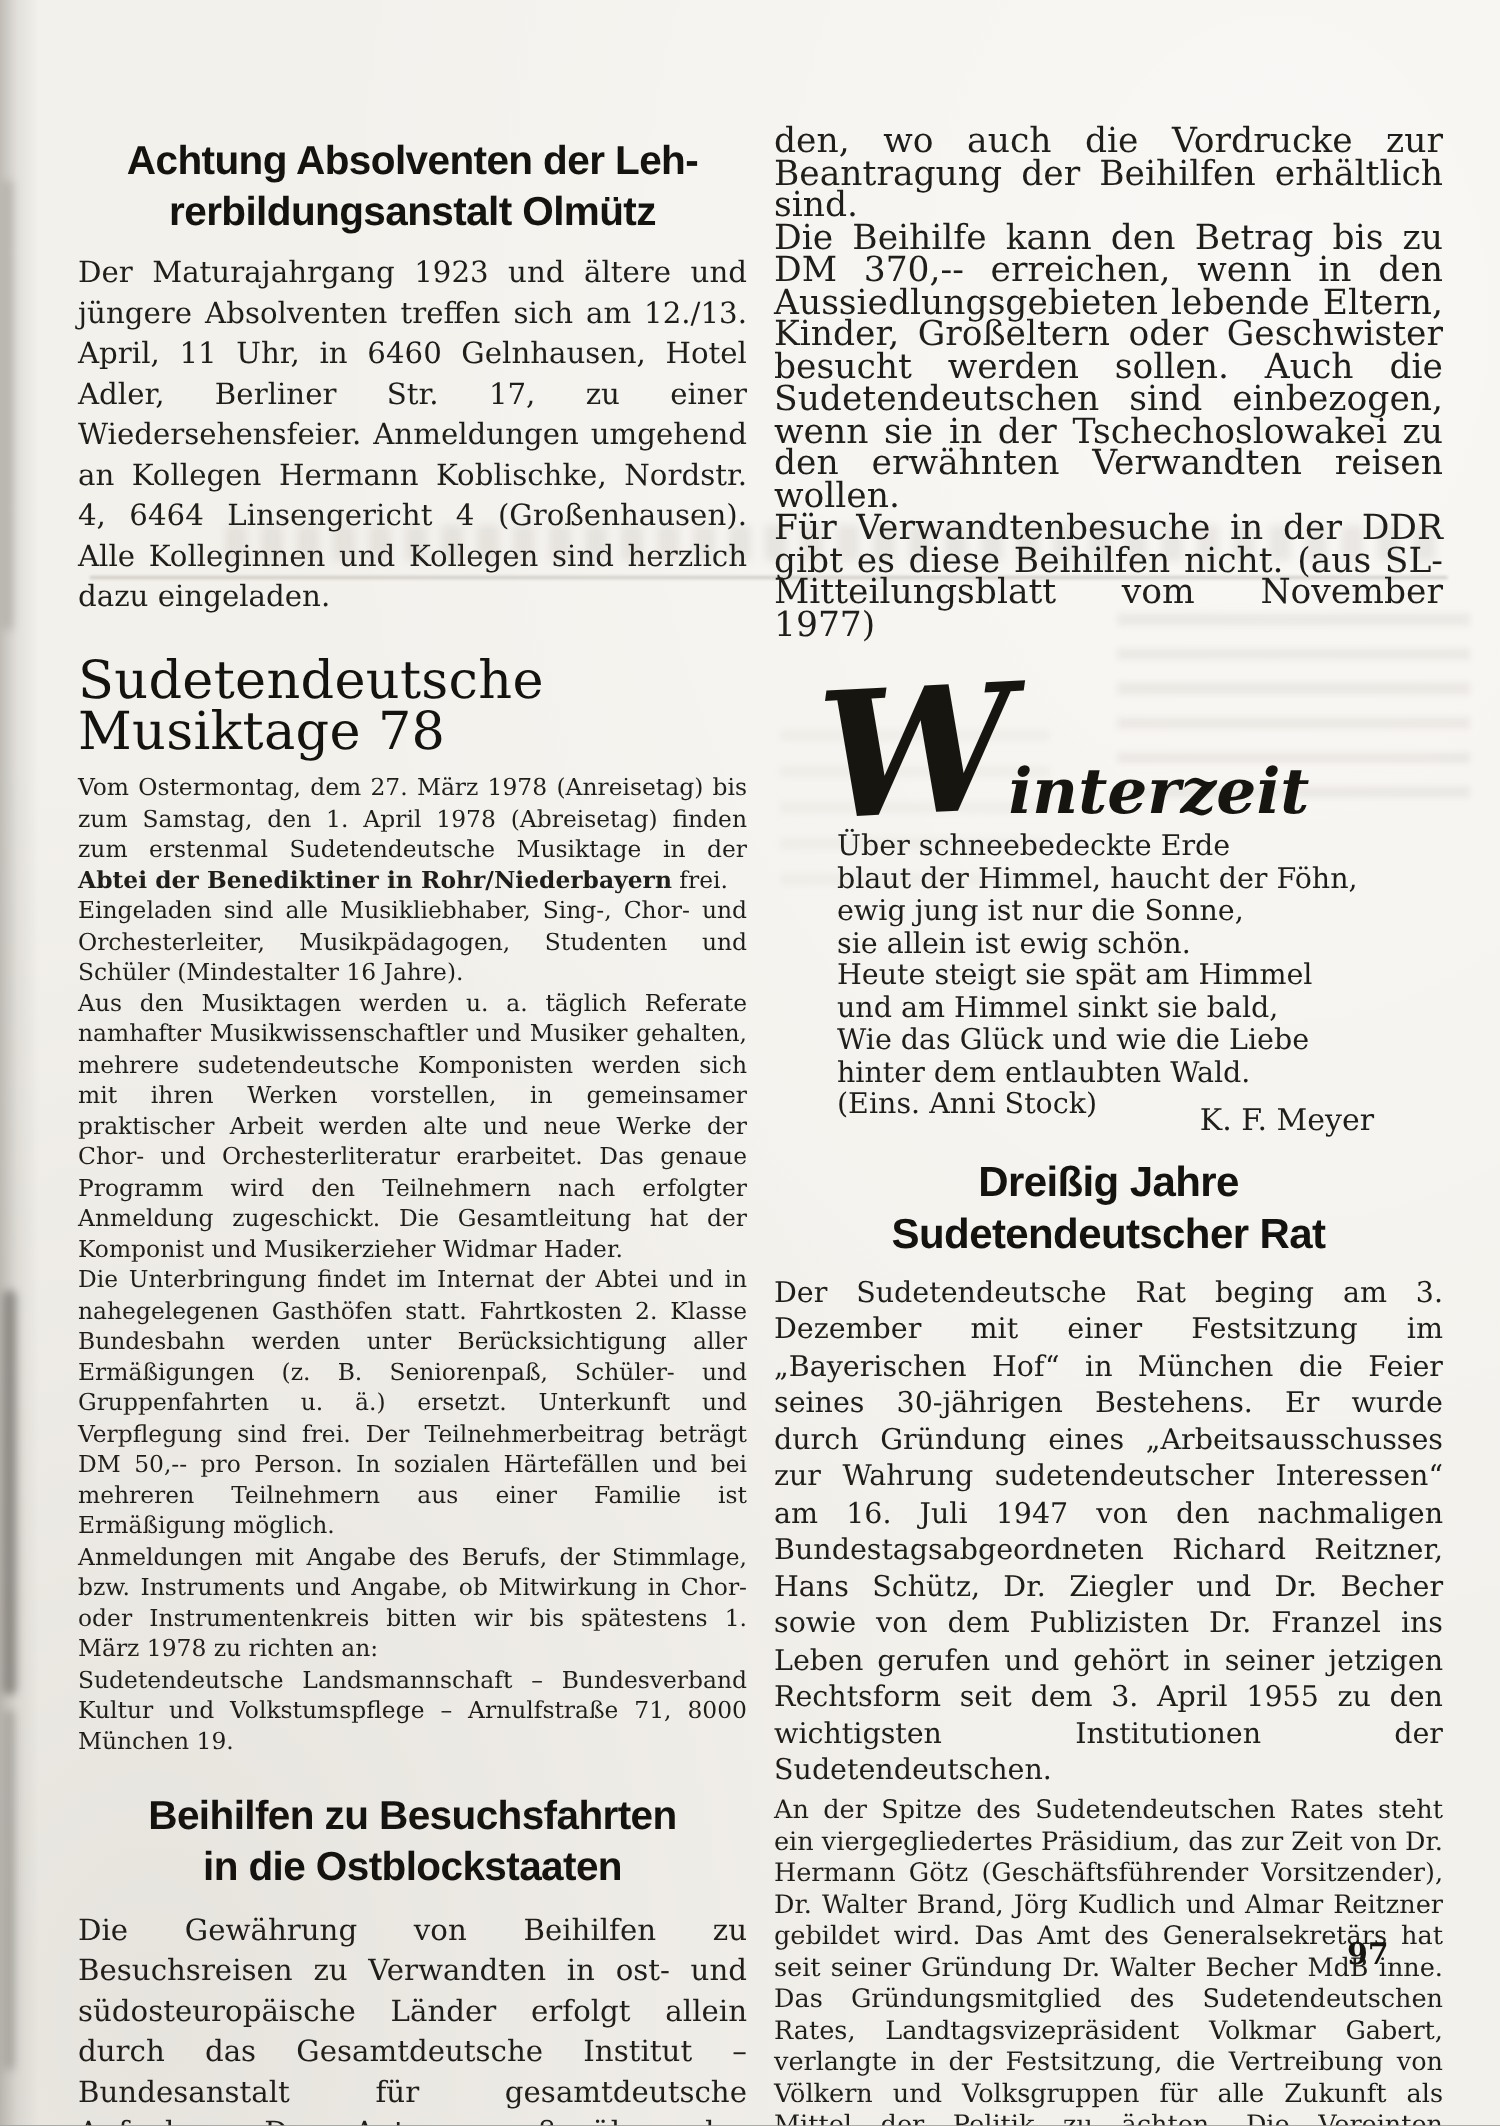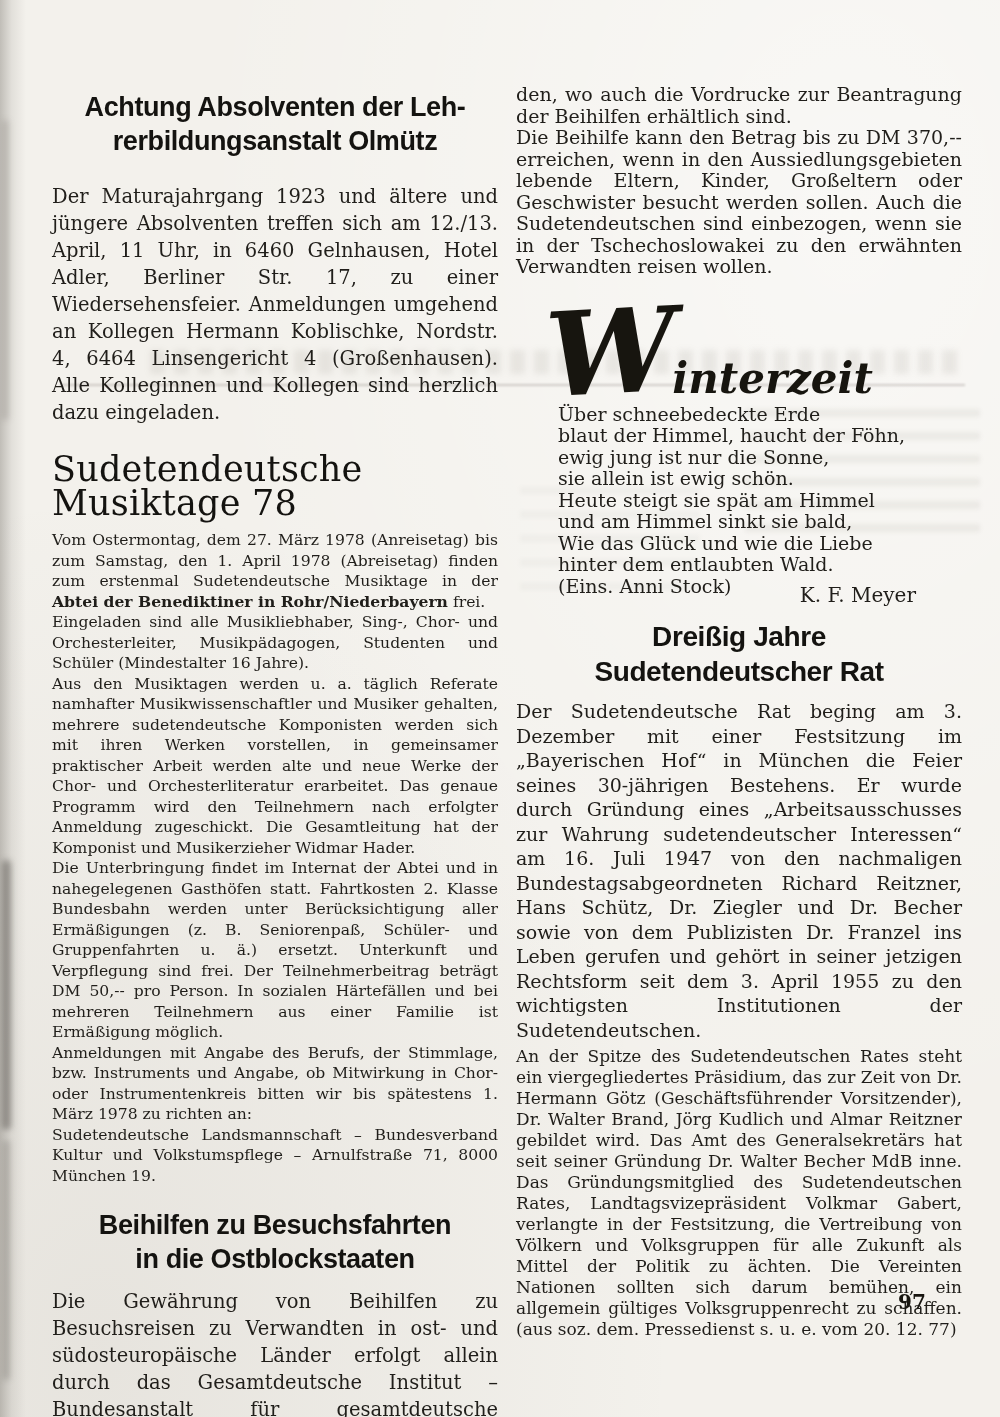--- a/index.html
+++ b/index.html
@@ -71,37 +71,37 @@
     font-weight:normal;
     font-size:35px;line-height:34px;
     color:#141310;
     letter-spacing:0.2px;
   }
   .body-lg{
     font-size:19.5px;line-height:27px;
     text-align:justify;
   }
   .body-lg-tight{
-    font-size:19px;line-height:21.5px;
+    font-size:23px;line-height:21.5px;
     text-align:justify;
   }
   .body-sm{
     font-size:15.6px;line-height:20.5px;
     text-align:justify;
   }
   .body-rat-1{
     font-size:19px;line-height:24.5px;
     text-align:justify;
   }
   .body-rat-2{
     font-size:17px;line-height:21px;
     text-align:justify;
   }
   p{margin:0;}
-  .sec-olmuetz-body{margin-top:25px;}
+  .sec-olmuetz-body{margin-top:10px;}
   .sec-musiktage{margin-top:26px;}
   .sec-musiktage-body{margin-top:10px;}
   .sec-beihilfen{margin-top:22px;}
   .sec-beihilfen-body{margin-top:12px;}
   .sec-winterzeit{margin-top:28px;}
   .wz-title{display:flex;align-items:baseline;padding-left:30px;height:92px;}
   .wz-initial{
     font-family:"DejaVu Serif", serif;
     font-style:italic;font-weight:bold;
     font-size:116px;line-height:92px;
@@ -176,20 +176,21 @@
 in die Ostblockstaaten</div>
 
     <p class="body-lg sec-beihilfen-body">Die Gewährung von Beihilfen zu Besuchsreisen zu Verwandten in ost- und südosteuropäische Länder erfolgt allein durch das Gesamtdeutsche Institut – Bundesanstalt für gesamtdeutsche Aufgaben. Der Antrag muß über das zuständige Sozialamt gestellt wer-</p>
   </div>
 
   <div class="col col-right">
 
     <div class="body-lg-tight">
       <p>den, wo auch die Vordrucke zur Beantragung der Beihilfen erhältlich sind.</p>
       <p>Die Beihilfe kann den Betrag bis zu DM 370,-- erreichen, wenn in den Aussiedlungsgebieten lebende Eltern, Kinder, Großeltern oder Geschwister besucht werden sollen. Auch die Sudetendeutschen sind einbezogen, wenn sie in der Tschechoslowakei zu den erwähnten Verwandten reisen wollen.</p>
+      <p>Für Verwandtenbesuche in der DDR gibt es diese Beihilfen nicht. (aus SL-Mitteilungsblatt vom November 1977)</p>
     </div>
 
     <div class="sec-winterzeit">
       <div class="wz-title">
         <span class="wz-initial">W</span>
         <span class="wz-rest">interzeit</span>
       </div>
       <div class="wz-poem">Über schneebedeckte Erde
 blaut der Himmel, haucht der Föhn,
 ewig jung ist nur die Sonne,

